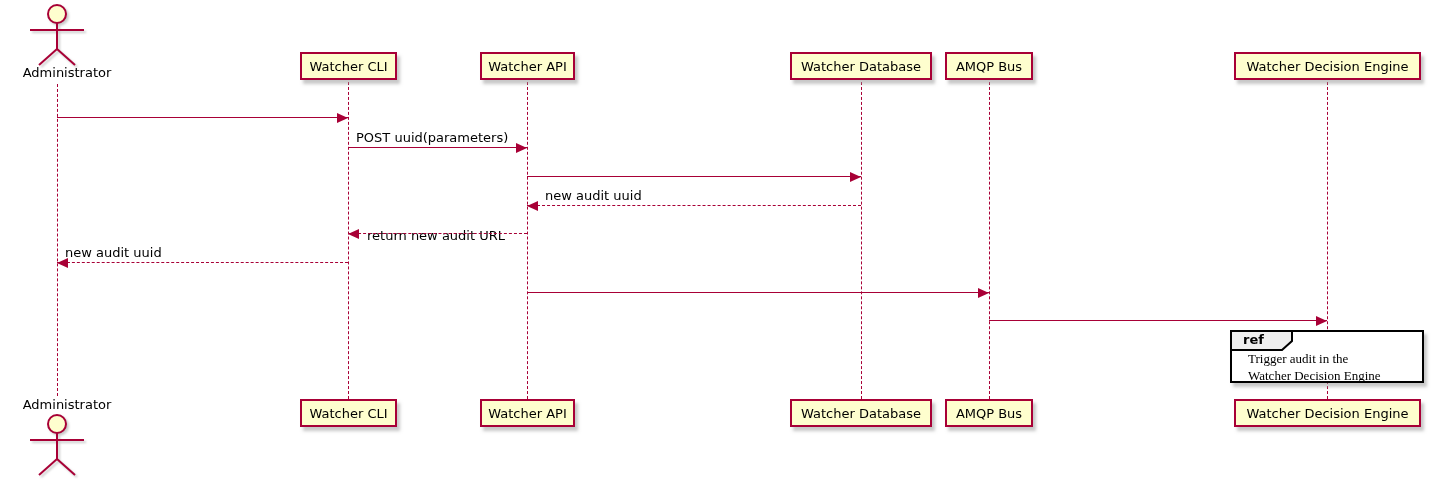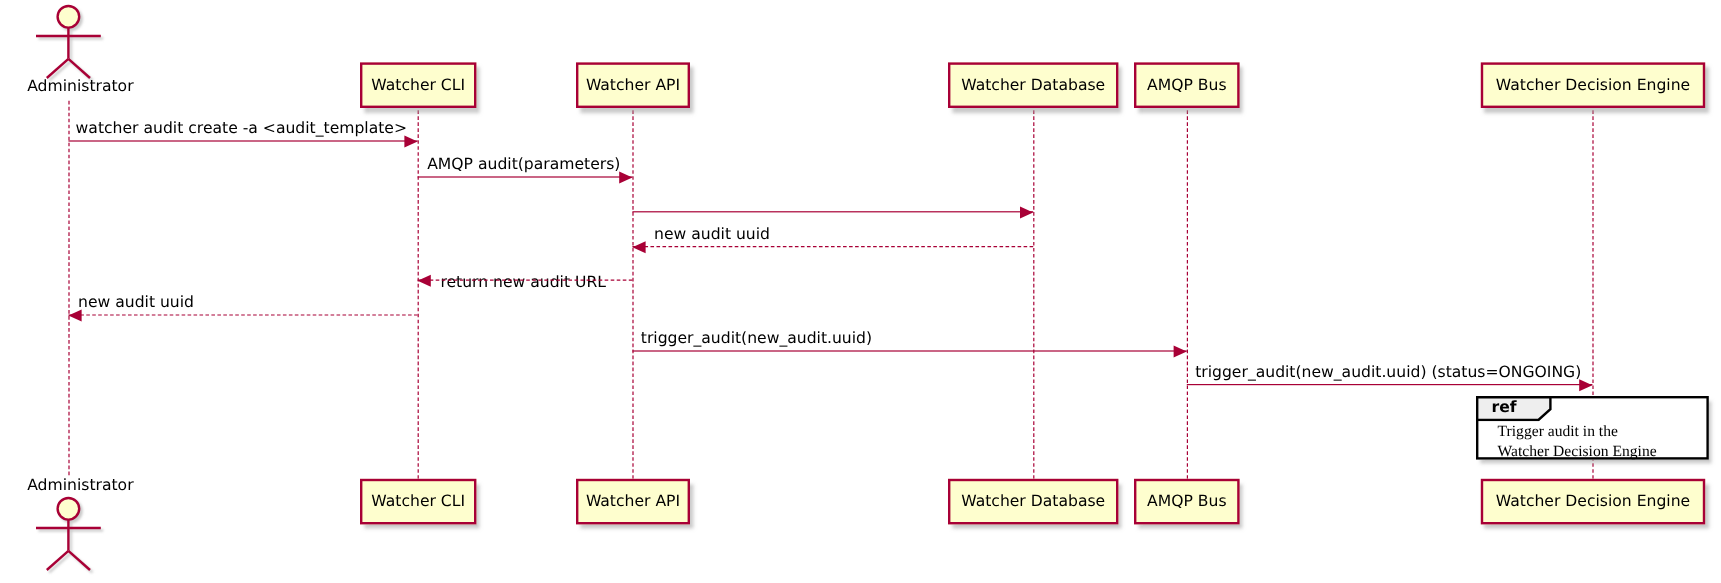--- a/index.html
+++ b/index.html
@@ -23,21 +23,21 @@
     color: var(--text-color);
     overflow: hidden;
   }
   .lifeline {
     position: absolute;
     width: 0;
     border-left: 1px dashed var(--line-color);
   }
   .pbox {
     position: absolute;
-    height: 38px;
+    height: 28px;
     background: var(--participant-fill);
     border: 2px solid var(--participant-border);
     box-shadow: 3px 4px 3px rgba(155,155,155,0.55);
     display: flex;
     align-items: center;
     justify-content: center;
     white-space: nowrap;
     font-size: 13px;
   }
   .actor-label {
@@ -135,26 +135,25 @@
   <div class="pbox" style="left:790px; top:52px; width:142px;">Watcher Database</div>
   <div class="pbox" style="left:945px; top:52px; width:88px;">AMQP Bus</div>
   <div class="pbox" style="left:1234px;top:52px; width:187px;">Watcher Decision Engine</div>
 
   <div class="pbox" style="left:300px; top:399px; width:97px;">Watcher CLI</div>
   <div class="pbox" style="left:480px; top:399px; width:95px;">Watcher API</div>
   <div class="pbox" style="left:790px; top:399px; width:142px;">Watcher Database</div>
   <div class="pbox" style="left:945px; top:399px; width:88px;">AMQP Bus</div>
   <div class="pbox" style="left:1234px;top:399px; width:187px;">Watcher Decision Engine</div>
 
-  <div class="msg-label" style="left:63px;top:100px;">watcher audit create -a &lt;audit_template&gt;</div>
   <div class="msg-line" style="left:57px;top:117px;width:291px;">
     <span class="ah right"></span>
   </div>
 
-  <div class="msg-label" style="left:356px;top:130px;">AMQP audit(parameters)</div>
+  <div class="msg-label" style="left:356px;top:130px;">POST uuid(parameters)</div>
   <div class="msg-line" style="left:348px;top:147px;width:179px;">
     <span class="ah right"></span>
   </div>
 
   <div class="msg-line" style="left:527px;top:176px;width:334px;">
     <span class="ah right"></span>
   </div>
 
   <div class="msg-label" style="left:545px;top:188px;">new audit uuid</div>
   <div class="msg-line dashed" style="left:527px;top:205px;width:334px;">
@@ -164,26 +163,24 @@
   <div class="msg-label" style="left:367px;top:228px;">return new audit URL</div>
   <div class="msg-line dashed" style="left:348px;top:233px;width:179px;">
     <span class="ah left"></span>
   </div>
 
   <div class="msg-label" style="left:65px;top:245px;">new audit uuid</div>
   <div class="msg-line dashed" style="left:57px;top:262px;width:291px;">
     <span class="ah left"></span>
   </div>
 
-  <div class="msg-label" style="left:534px;top:275px;">trigger_audit(new_audit.uuid)</div>
   <div class="msg-line" style="left:527px;top:292px;width:462px;">
     <span class="ah right"></span>
   </div>
 
-  <div class="msg-label" style="left:996px;top:303px;">trigger_audit(new_audit.uuid) (status=ONGOING)</div>
   <div class="msg-line" style="left:989px;top:320px;width:338px;">
     <span class="ah right"></span>
   </div>
 
   <div class="ref-box">
     <svg class="ref-tab-svg" width="64" height="21" viewBox="0 0 64 21">
       <path d="M1,1 L62,1 L62,11 L52,20 L1,20 Z" fill="#EEEEEE" stroke="#000000" stroke-width="2"></path>
     </svg>
     <span class="ref-keyword">ref</span>
     <div class="ref-body">

